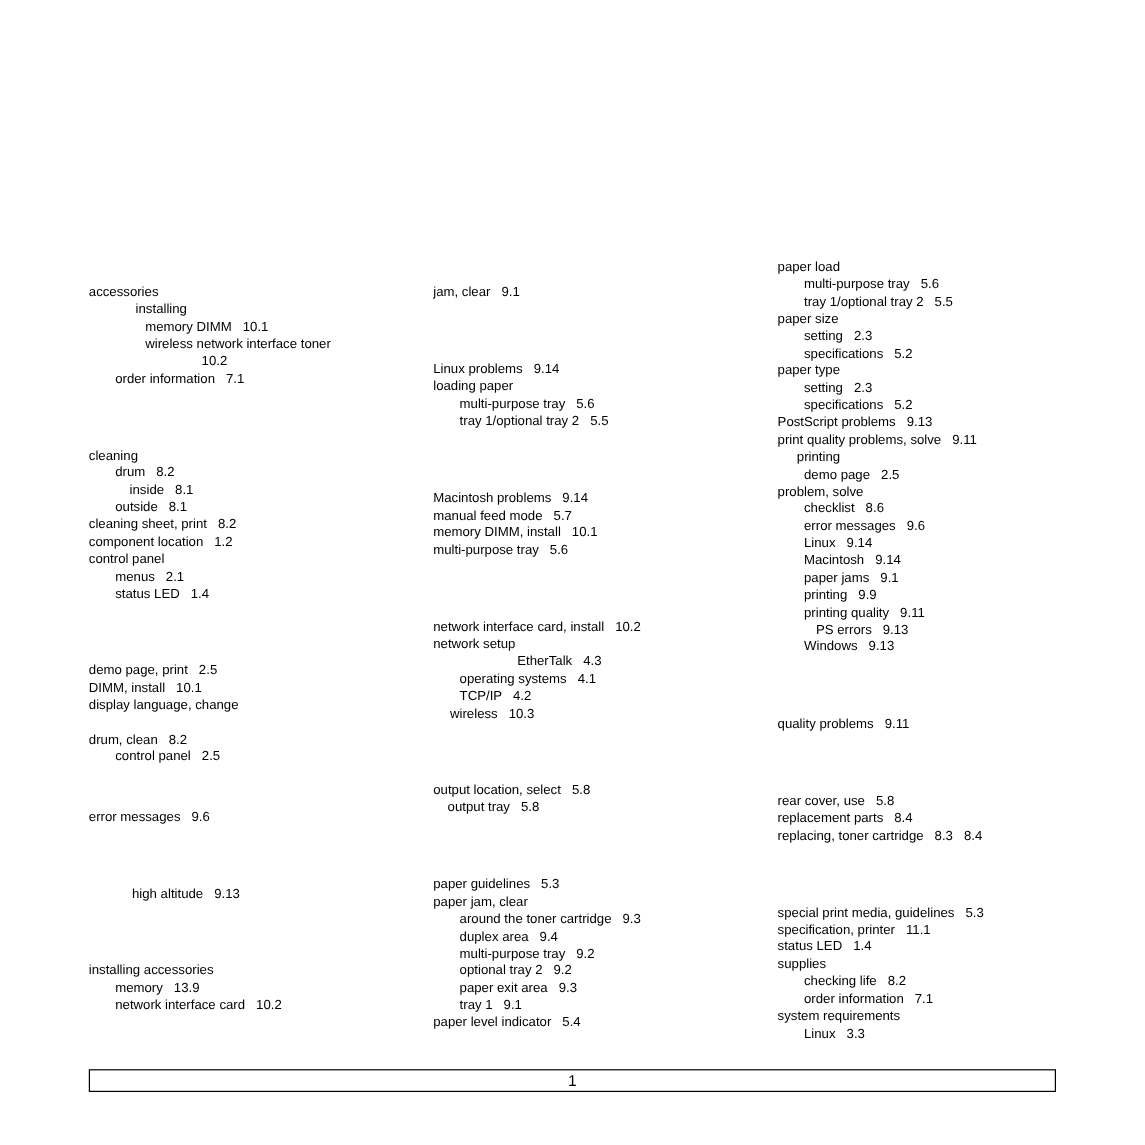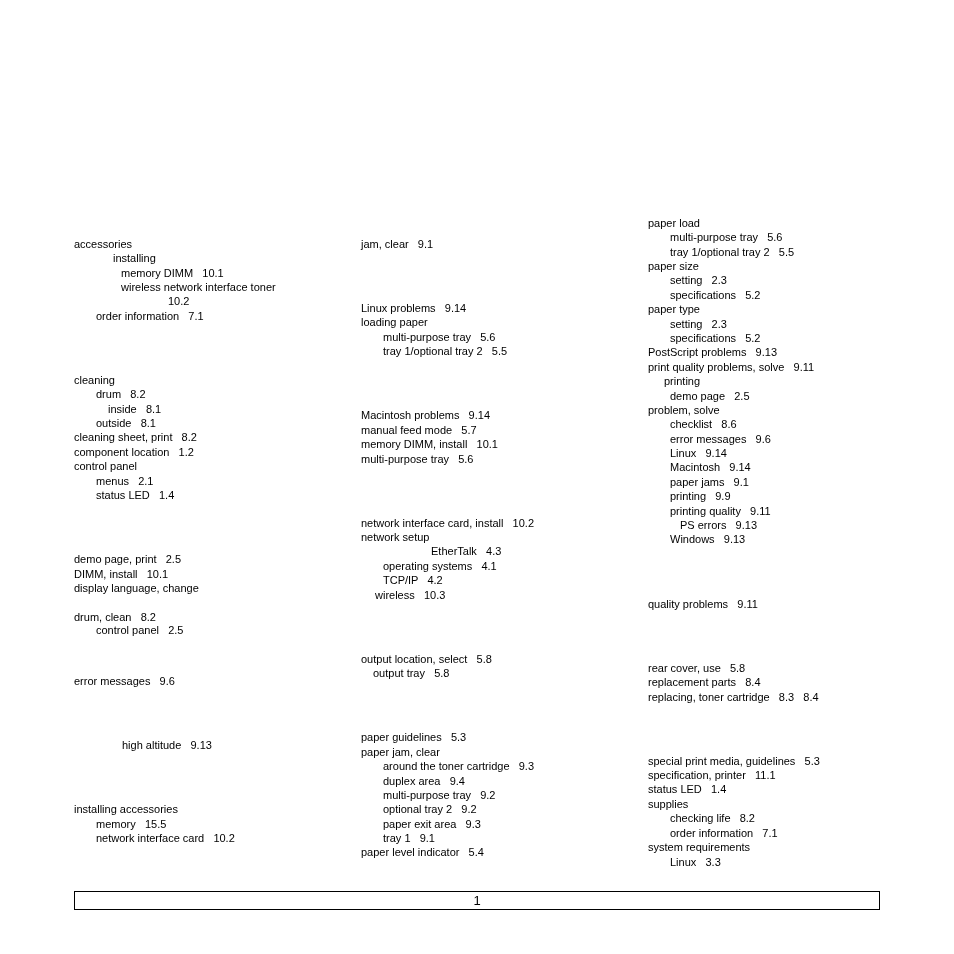--- a/index.html
+++ b/index.html
@@ -57,23 +57,23 @@
       <div class="entry" style="left: 0px; top: 445px; white-space: pre;">component location   1.2</div>
       <div class="entry" style="left: 0px; top: 459px; white-space: pre;">control panel</div>
       <div class="entry" style="left: 22px; top: 474px; white-space: pre;">menus   2.1</div>
       <div class="entry" style="left: 22px; top: 488px; white-space: pre;">status LED   1.4</div>
       <div class="entry" style="left: 0px; top: 552px; white-space: pre;">demo page, print   2.5</div>
       <div class="entry" style="left: 0px; top: 567px; white-space: pre;">DIMM, install   10.1</div>
       <div class="entry" style="left: 0px; top: 581px; white-space: pre;">display language, change</div>
       <div class="entry" style="left: 22px; top: 623px; white-space: pre;">control panel   2.5</div>
       <div class="entry" style="left: 0px; top: 610px; white-space: pre;">drum, clean   8.2</div>
       <div class="entry" style="left: 0px; top: 674px; white-space: pre;">error messages   9.6</div>
-      <div class="entry" style="left: 12px; top: 738px; white-space: pre; padding-left: 36px;">high altitude   9.13</div>
+      <div class="entry" style="left: 0px; top: 738px; white-space: pre; padding-left: 36px;">high altitude   9.13</div>
       <div class="entry" style="left: 0px; top: 802px; white-space: pre;">installing accessories</div>
-      <div class="entry" style="left: 22px; top: 817px; white-space: pre;">memory   15.5</div>
+      <div class="entry" style="left: 22px; top: 817px; white-space: pre;">memory   13.9</div>
       <div class="entry" style="left: 22px; top: 831px; white-space: pre;">network interface card   10.2</div>
     </div>
     <div class="column" style="left: 361px; top: 0px;">
       <div class="entry" style="left: 0px; top: 237px; white-space: pre;">jam, clear   9.1</div>
       <div class="entry" style="left: 0px; top: 301px; white-space: pre;">Linux problems   9.14</div>
       <div class="entry" style="left: 0px; top: 315px; white-space: pre;">loading paper</div>
       <div class="entry" style="left: 22px; top: 330px; white-space: pre;">multi-purpose tray   5.6</div>
       <div class="entry" style="left: 22px; top: 344px; white-space: pre;">tray 1/optional tray 2   5.5</div>
       <div class="entry" style="left: 0px; top: 408px; white-space: pre;">Macintosh problems   9.14</div>
       <div class="entry" style="left: 0px; top: 423px; white-space: pre;">manual feed mode   5.7</div>

